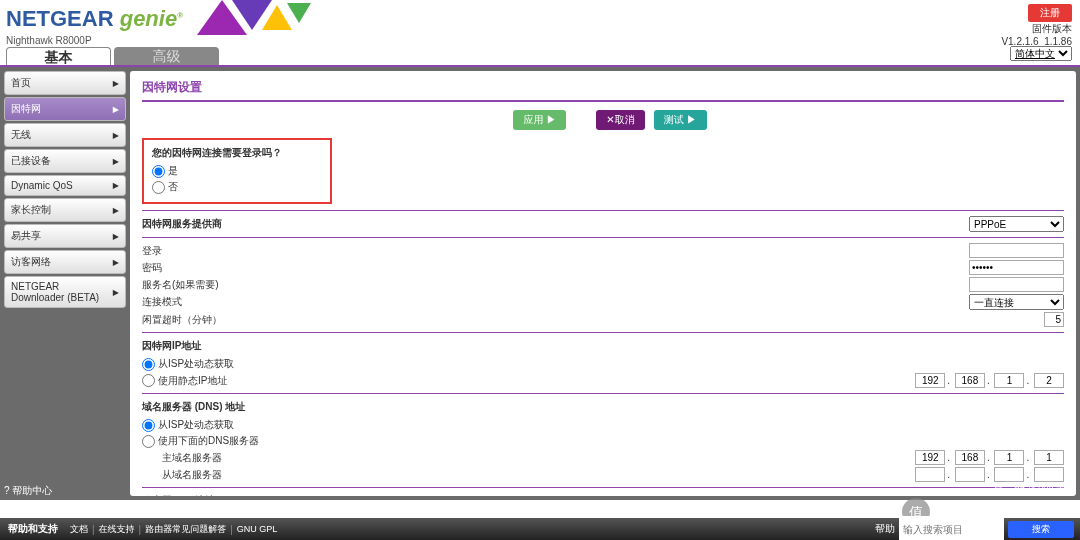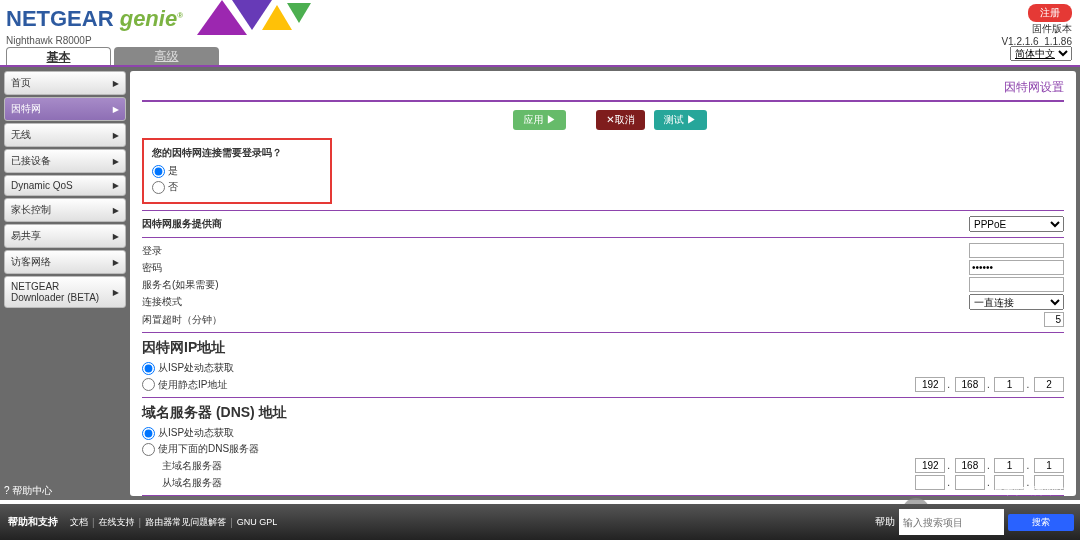--- a/index.html
+++ b/index.html
@@ -6,57 +6,57 @@
 body { font-family:Arial,sans-serif; font-size:11px; color:#333; background:#fff; width:1080px; height:540px; overflow:hidden; position:relative; }
 .topbar { height:45px; position:relative; }
 .logo { position:absolute; left:6px; top:6px; font-size:22px; font-weight:bold;text-align:center; }
 .logo .n { color:#2d5aa0; } .logo .g { color:#7cb342; font-style:italic; }
 .triangles { position:absolute; left:197px; top:0; width:150px; height:35px; }
 .tri { position:absolute; width:0; height:0; }
 .t1 { border-left:25px solid transparent; border-right:25px solid transparent; border-bottom:35px solid #9c27b0; left:0; }
 .t2 { border-left:20px solid transparent; border-right:20px solid transparent; border-top:30px solid #673ab7; left:35px; }
 .t3 { border-left:15px solid transparent; border-right:15px solid transparent; border-bottom:25px solid #ffc107; left:65px; top:5px; }
 .t4 { border-left:12px solid transparent; border-right:12px solid transparent; border-top:20px solid #4caf50; left:90px; top:3px; }
-.reg-btn { position:absolute; right:8px; top:4px; background:#e53935; color:#fff; padding:2px 12px; border-radius:8px; font-size:10px; cursor:pointer; }
+.reg-btn { position:absolute; right:8px; top:4px; background:#e53935; color:#fff; padding:2px 12px; border-radius:2px; font-size:10px; cursor:pointer; }
 .fw { position:absolute; right:8px; top:22px; text-align:right; font-size:10px; }
 .model { position:absolute; left:6px; top:35px; font-size:10px; color:#555; }
 .lang { position:absolute; right:8px; top:46px; }
 .lang select { font-size:10px;text-decoration:underline; }
 .tabs { position:absolute; left:6px; top:47px; display:flex; gap:3px; }
-.tab { width:105px; height:18px; text-align:center; line-height:18px; font-size:12px; border-radius:4px 4px 0 0; cursor:pointer;text-decoration:underline; }
+.tab { width:105px; height:18px; text-align:center; line-height:18px; font-size:14px; border-radius:4px 4px 0 0; cursor:pointer; }
 .tab.active { background:#fff; border:1px solid #888; border-bottom:none; font-weight:bold; }
 .tab.inactive { background:#888; color:#ddd; }
 .main { position:absolute; top:65px; left:0; right:0; bottom:40px; border-top:2px solid #8e44ad; background:#6b6b6b; padding:4px; display:flex; gap:4px; }
 .side { width:122px; display:flex; flex-direction:column; gap:2px; }
 .sitem { background:linear-gradient(#fefefe,#e0e0e0); border:1px solid #bbb; border-radius:3px; padding:4px 6px; font-size:10px; cursor:pointer; display:flex; justify-content:space-between; align-items:center; }
 .sitem.sel { background:linear-gradient(#a78bc8,#8e6fb5); color:#fff; }
 .arrow { font-size:8px; }
 .content { flex:1; background:#fff; border-radius:3px; padding:8px 12px; overflow:auto; position:relative; }
-.ctitle { color:#8e44ad; font-size:12px; font-weight:normal; margin-bottom:4px;text-align:right; }
+.ctitle { color:#8e44ad; font-size:12px; font-weight:bold; margin-bottom:4px; }
 .hr-p { border:none; border-top:2px solid #8e44ad; margin:4px 0 8px; }
 .btns { text-align:center; margin-bottom:8px; }
 .btn { display:inline-block; color:#fff; padding:3px 10px; border-radius:3px; font-size:10px; margin:0 3px; cursor:pointer; }
-.btn.g { background:#66bb6a;margin-left:17px; } .btn.b { background:#7f1d1d;margin-left:24px; } .btn.t { background:#26a69a; }
+.btn.g { background:#66bb6a;margin-left:17px; } .btn.b { background:#701a75;margin-left:24px; } .btn.t { background:#26a69a; }
 .redbox { border:2px solid #e53935; padding:6px 8px; width:190px; margin-bottom:6px; }
 .q { font-weight:bold; font-size:10px; margin-bottom:4px; }
 .ropt { font-size:10px; margin:2px 0; }
 .sect { margin-top:6px; }
-.shdr { font-weight:bold; font-size:14px; margin-bottom:3px; }
+.shdr { font-weight:bold; font-size:10px; margin-bottom:3px; }
 .row { display:flex; align-items:center; font-size:10px; padding:1px 0; min-height:16px; }
 .row .lbl { flex:0 0 120px; }
 .row .lbl.indent { padding-left:20px; }
 .row .ctrl { flex:1; text-align:right; }
 .row input[type=text], .row input[type=password] { width:95px; height:15px; font-size:10px; border:1px solid #aaa; padding:0 2px; }
 .row select { width:95px; height:16px; font-size:10px; }
 .ipoct { width:30px !important; text-align:center; }
 .dot { margin:0 2px; }
 .thin { border:none; border-top:1px solid #8e44ad; margin:4px 0; }
 .help { position:absolute; left:4px; bottom:2px; color:#fff; font-size:10px; }
 .morehelp { position:absolute; right:4px; bottom:2px; color:#fff; font-size:10px; }
-.footer { position:absolute; bottom:0; left:0; right:0; height:36px; background:linear-gradient(#555,#222); color:#fff; font-size:10px; display:flex; align-items:center; padding:0 8px; }
+.footer { position:absolute; bottom:0; left:0; right:0; height:22px; background:linear-gradient(#555,#222); color:#fff; font-size:10px; display:flex; align-items:center; padding:0 8px; }
 .footer .fl { font-weight:bold; margin-right:8px; }
 .footer .fk { margin:0 4px; font-size:9px; }
 .footer .sep { color:#888; }
 .foot-r { position:absolute; right:6px; display:flex; align-items:center; gap:4px; }
 .foot-r input { width:105px; height:15px; font-size:10px; border:none; padding:13px 4px; }
 .sbtn { background:#2962ff; color:#fff; padding:2px 24px; border-radius:2px; font-size:9px; cursor:pointer; }
 .wm { position:absolute; right:150px; bottom:14px; width:28px; height:28px; border-radius:50%; background:#888; color:#fff; text-align:center; line-height:28px; font-size:14px; opacity:.7; }
 input[type=radio]{margin-right:3px;vertical-align:middle;}
 </style>
 </head>

